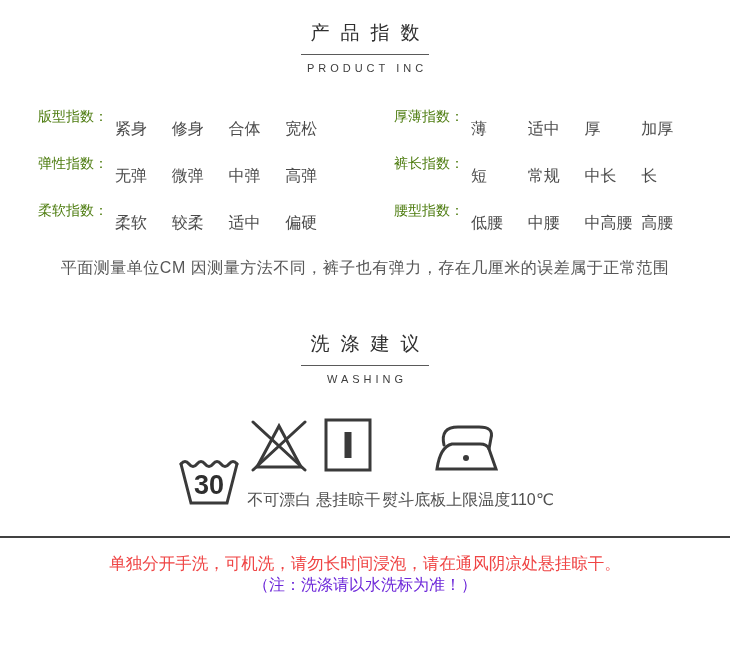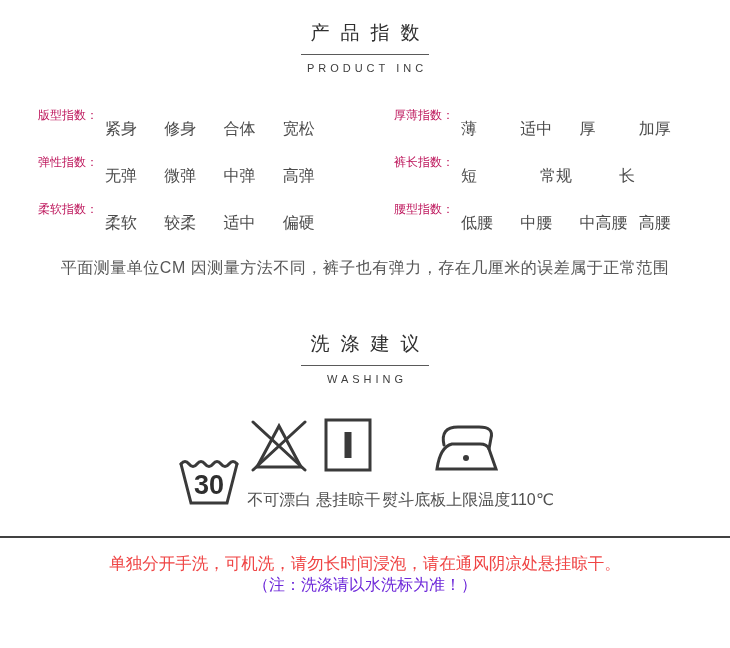--- a/index.html
+++ b/index.html
@@ -11,21 +11,21 @@
   .section-title { display:inline-block; font-size:19px; color:#2f2f2f; letter-spacing:11px; padding-left:11px; font-weight:500; }
   .title-underline { width:128px; border-top:1px solid #5a5a5a; margin:8px auto 7px auto; }
   .section-subtitle { font-size:11px; color:#3d3d3d; letter-spacing:4px; padding-left:4px; }
 
   .header-product { padding-top:20px; }
 
   
   .index-grid { margin-top:36px; padding:0 36px 0 38px; display:grid;
     grid-template-columns:1fr 1fr; column-gap:56px; row-gap:17px; }
   .igroup { display:flex; align-items:flex-start; }
-  .ilabel { font-size:12px; color:#be185d; white-space:nowrap; margin-right:7px; line-height:11px; padding-top:1px;font-family:Liberation Mono, monospace; }
+  .ilabel { font-size:14px; color:#4d7c0f; white-space:nowrap; margin-right:7px; line-height:11px; padding-top:1px; }
   .iscale { display:flex; gap:4px; flex:1; }
   .icell { flex:1; display:flex; flex-direction:row; }
   .ibar { height:10px; background:#f1f0ee; }
   .ibar.active { background:#969696; }
   .iopt { margin-top:9px; text-align:center; font-size:16px; color:#4c4c4c; }
 
   .measure-note { margin-top:24px; text-align:center; font-size:16px; color:#565656; letter-spacing:0.5px; }
 
   .header-washing { margin-top:52px; }
 
@@ -127,20 +127,24 @@
       <div class="iscale">
         <div class="icell">
             <div class="ibar"></div>
             <span class="iopt">短</span>
           </div>
         <div class="icell">
             <div class="ibar"></div>
             <span class="iopt">常规</span>
           </div>
         <div class="icell">
+            <div class="ibar"></div>
+            <span class="iopt">中长</span>
+          </div>
+        <div class="icell">
             <div class="ibar active"></div>
             <span class="iopt">长</span>
           </div>
       </div>
     </div>
 
     <div class="igroup">
       <span class="ilabel">柔软指数：</span>
       <div class="iscale">
         <div class="icell">

